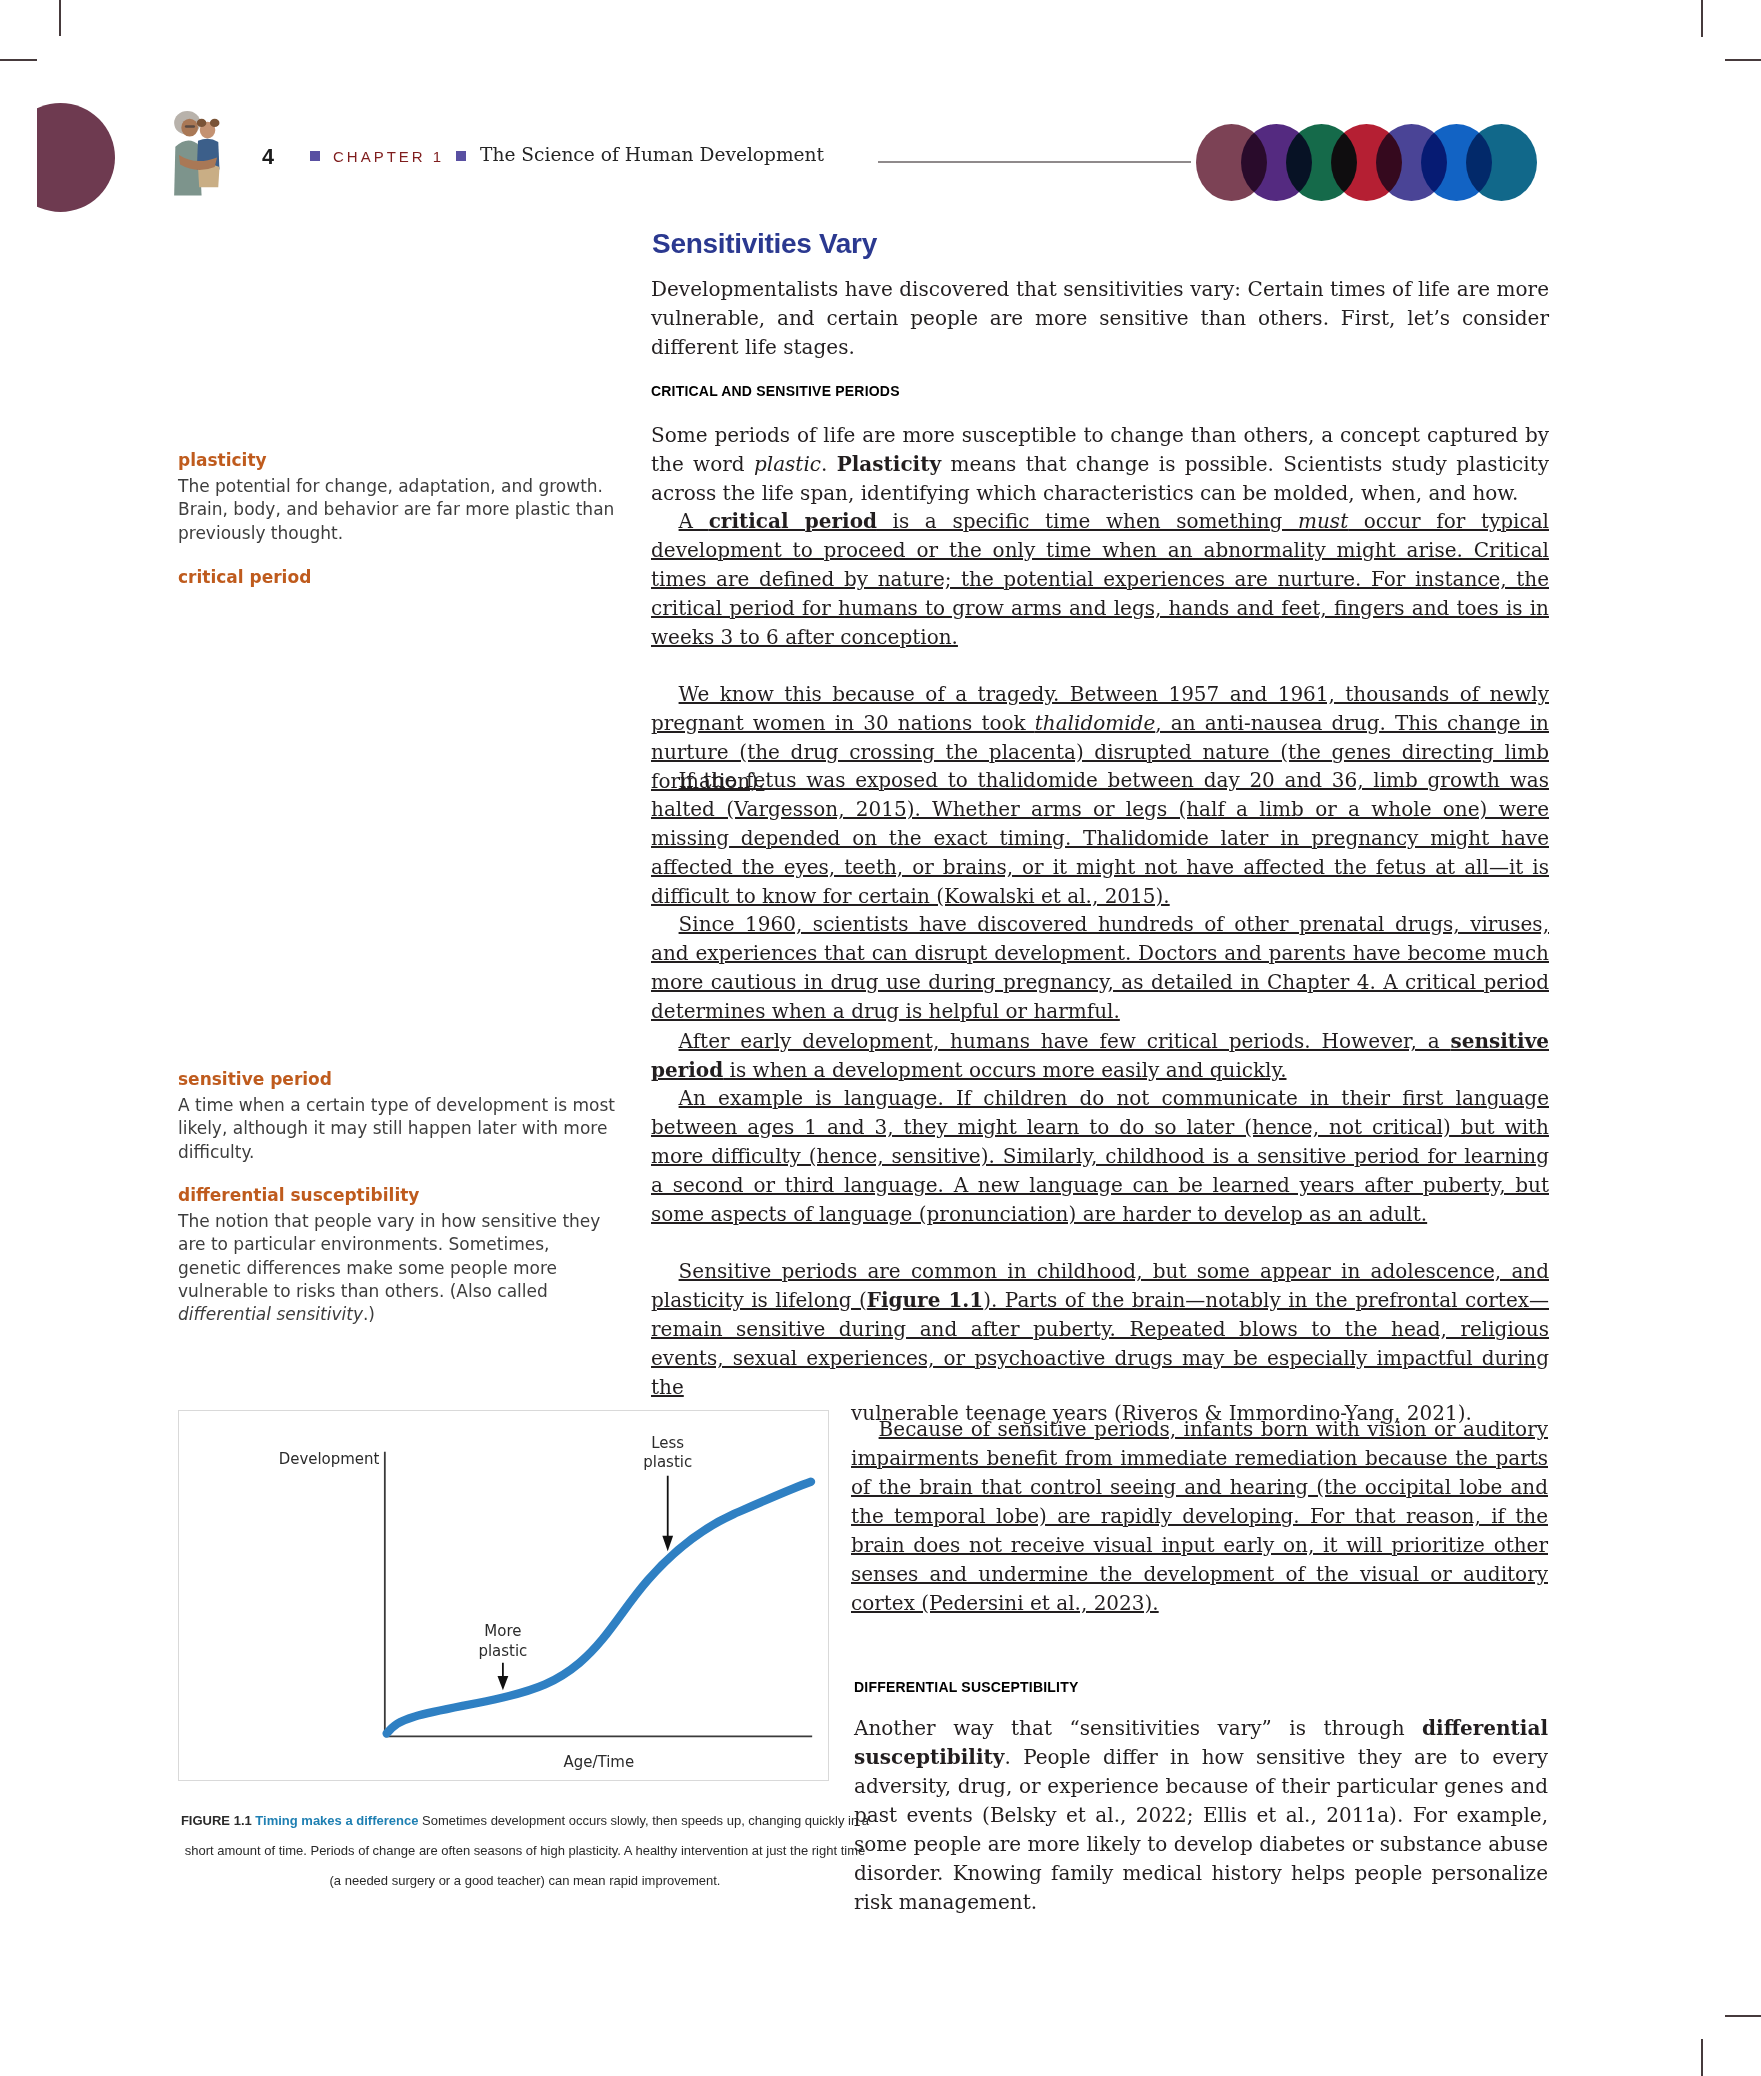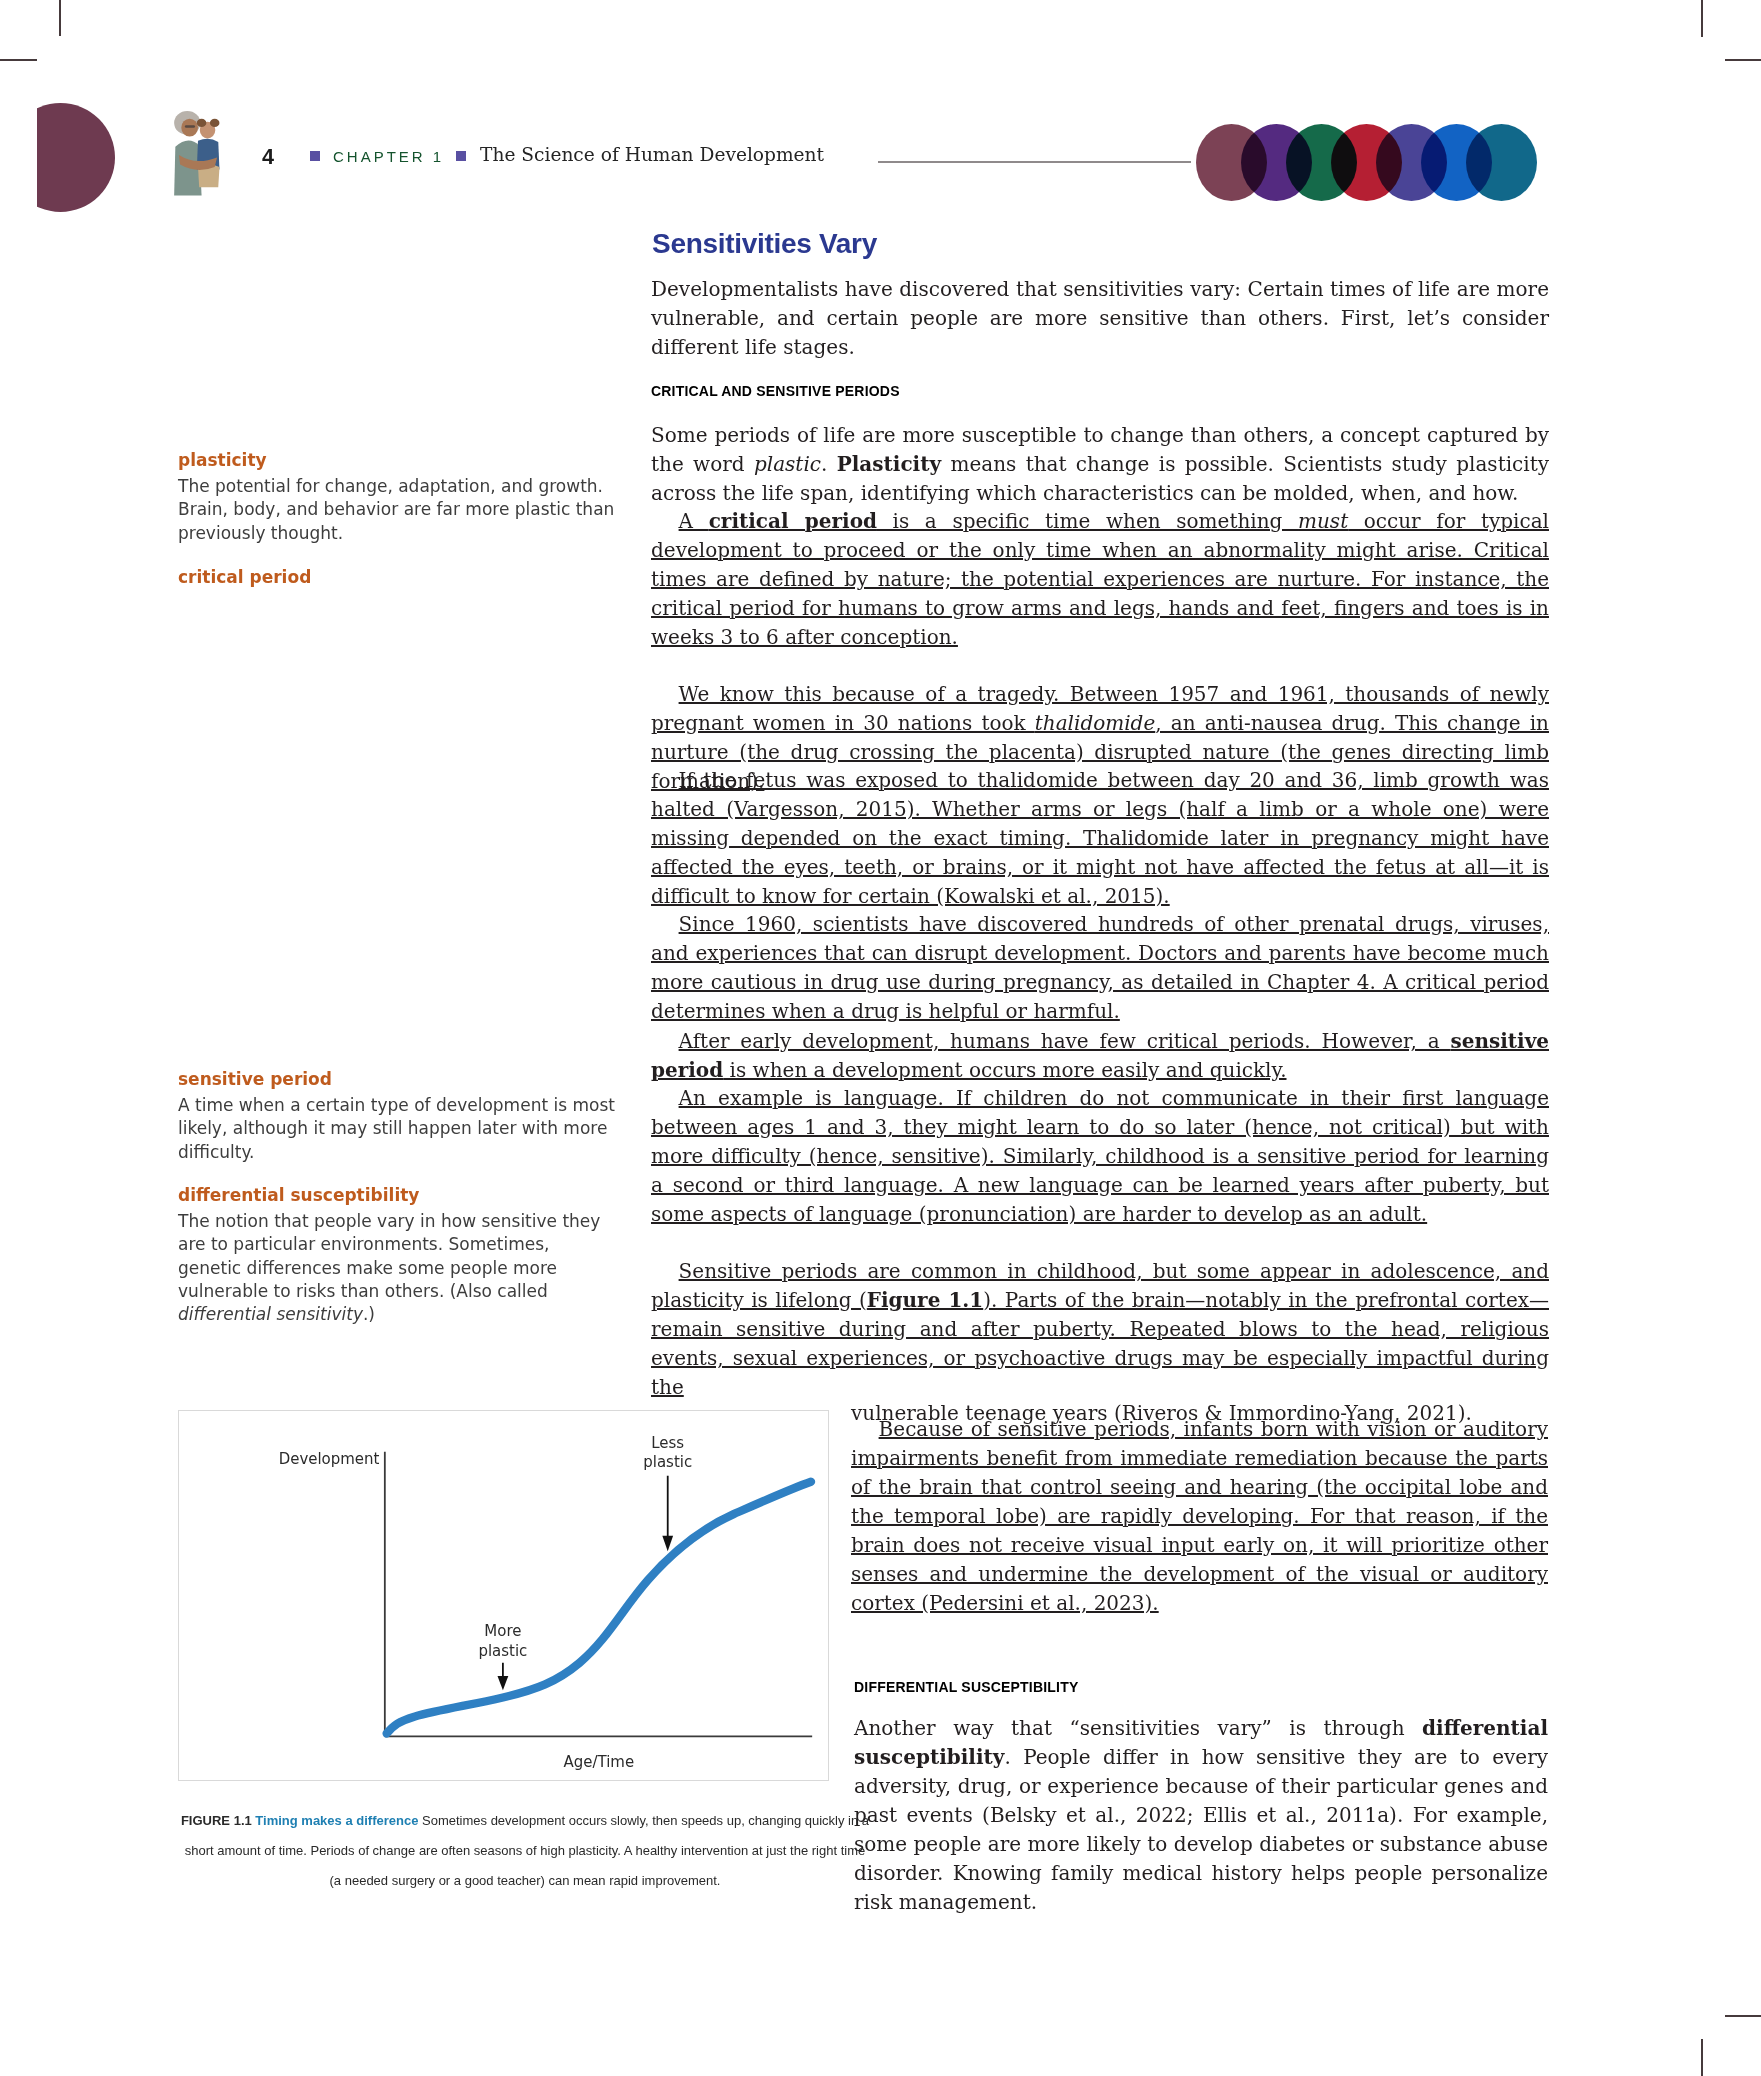--- a/index.html
+++ b/index.html
@@ -8,21 +8,21 @@
   
   .crop{position:absolute;background:#463a3c;}
   
   .maroon-clip{position:absolute;left:37px;top:103px;width:78px;height:109px;overflow:hidden;}
   .maroon-circ{position:absolute;left:-31px;top:0;width:109px;height:109px;border-radius:50%;background:#6e3a50;}
   .hdr-photo{position:absolute;left:167px;top:107px;width:62px;height:89px;}
   .hdr-num{position:absolute;left:262px;top:144px;font-family:"Liberation Sans",sans-serif;
            font-weight:bold;font-size:21.6px;color:#1c1c1c;}
   .hdr-sq{position:absolute;width:10.2px;height:10.2px;background:#5950a2;top:151px;}
   .hdr-chapter{position:absolute;left:333px;top:148px;font-family:"Liberation Sans",sans-serif;
-           font-size:15px;letter-spacing:3px;color:#14532d;}
+           font-size:15px;letter-spacing:3px;color:#7f1d1d;}
   .hdr-book{position:absolute;left:480px;top:144px;font-size:18.6px;color:#242424;}
   .hdr-rule{position:absolute;left:878px;top:161px;width:313px;height:1.8px;background:#8f8a8b;}
   .hdr-circles{position:absolute;left:1196px;top:124px;display:flex;isolation:isolate;}
   .hdr-circle{width:71px;height:77px;border-radius:50%;mix-blend-mode:multiply;}
   .hdr-circle + .hdr-circle{margin-left:-26px;}
   
   .gloss{position:absolute;left:178px;width:438px;font-family:"DejaVu Sans",sans-serif;}
   .gloss-term{font-weight:bold;font-size:17px;color:#bf5b1d;margin-bottom:4.8px;}
   .gloss-def{font-size:17px;line-height:23.4px;color:#3d3d3d;}
   

